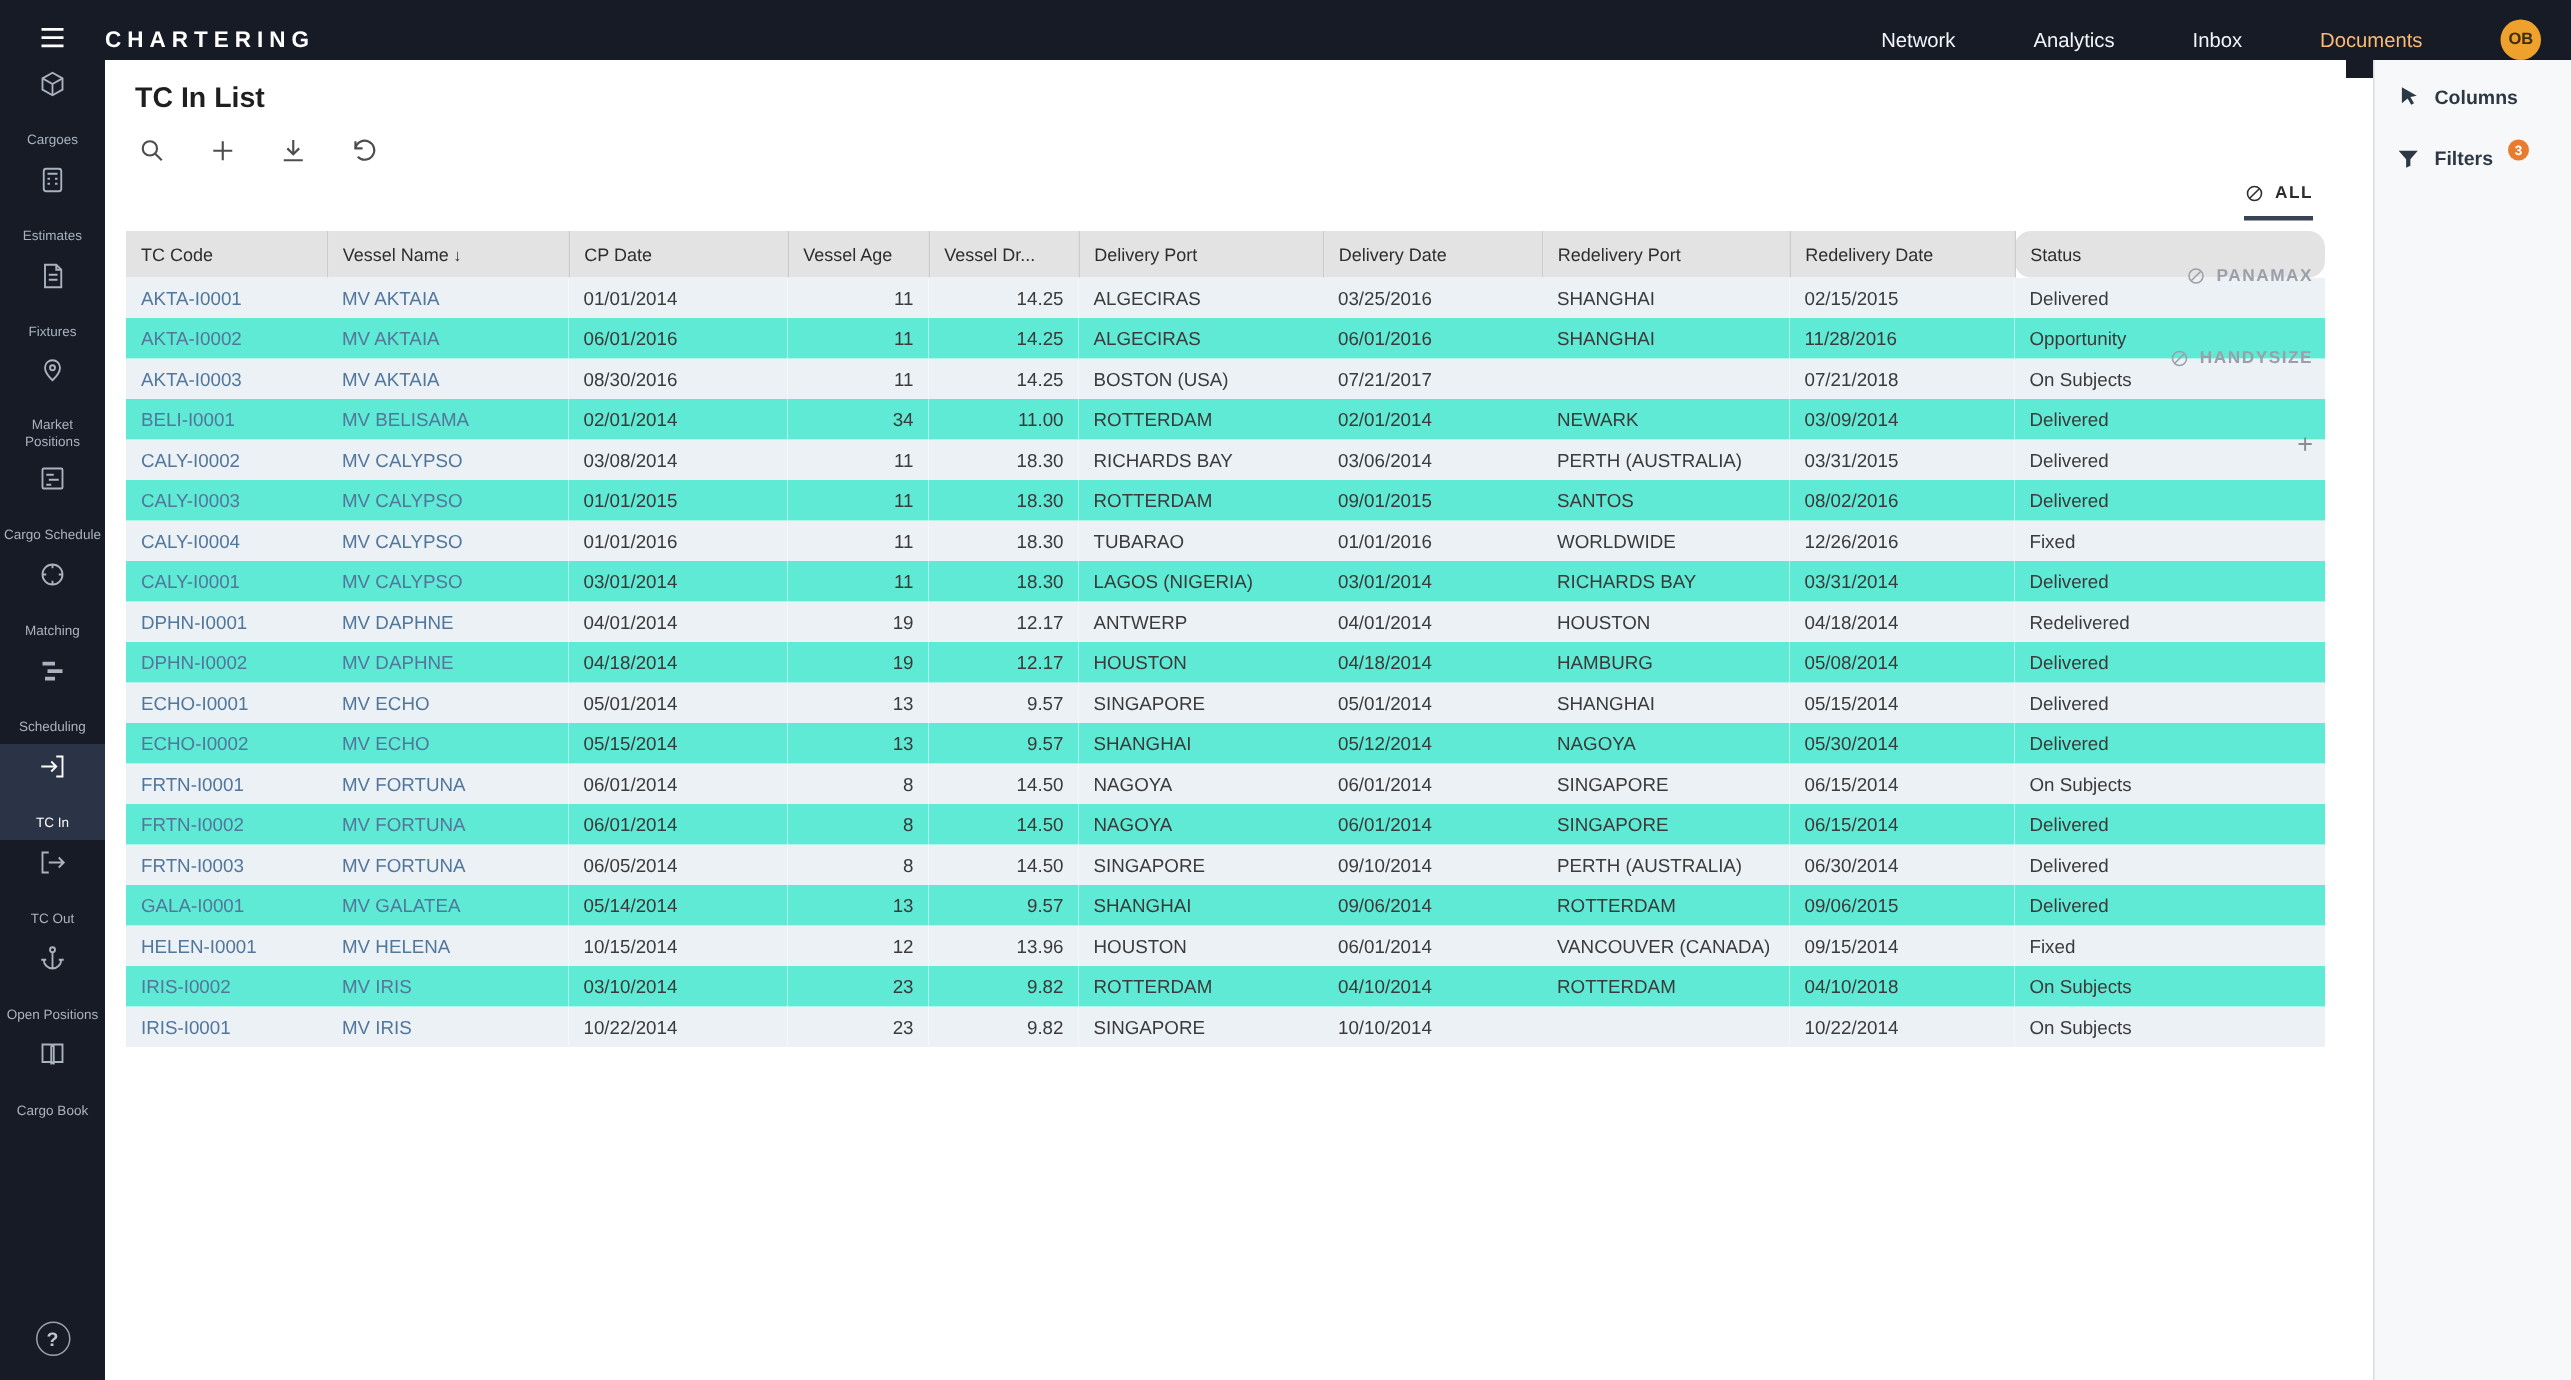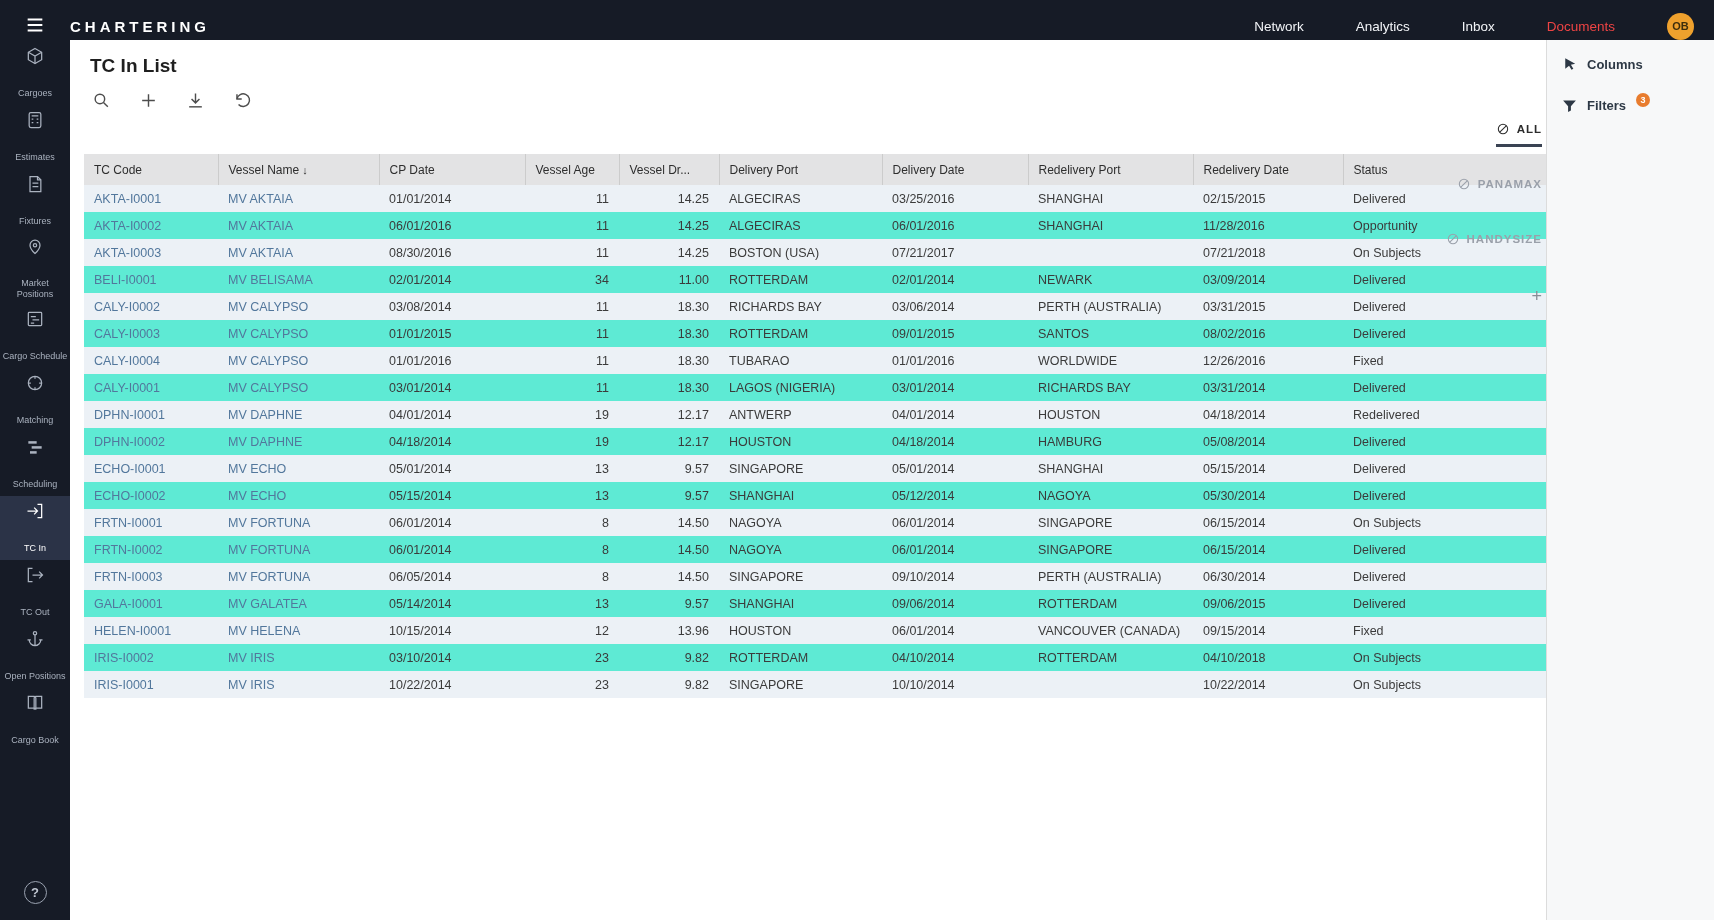--- a/index.html
+++ b/index.html
@@ -16,21 +16,21 @@
   }
   .topbar-left { display: flex; align-items: center; height: 100%; }
   .menu-button {
     width: 70px; height: 100%; background: transparent; border: none;
     display: flex; align-items: center; justify-content: center; cursor: pointer; color: #fff;
   }
   .menu-button svg { width: 22px; height: 22px; }
   .app-title { font-size: 15px; font-weight: bold; letter-spacing: 4px; color: #ffffff; }
   .topbar-nav { display: flex; align-items: center; gap: 52px; padding-right: 20px; }
   .nav-link { font-size: 13.5px; color: #f2f4f7; cursor: pointer; }
-  .nav-link.muted { color: #ef4444; }
+  .nav-link.muted { color: #fdba74; }
   .avatar {
     width: 27px; height: 27px; border-radius: 50%;
     background: #efa12d; color: #3d2e0c; font-size: 11px; font-weight: bold;
     display: flex; align-items: center; justify-content: center; cursor: pointer;
   }
   
   .sidebar {
     position: absolute; left: 0; top: 40px; bottom: 0; width: 70px;
     background: #161b26; display: flex; flex-direction: column;
   }
@@ -70,33 +70,33 @@
     padding: 0 0 10px; cursor: pointer;
   }
   
   table { width: 100%; border-collapse: collapse; table-layout: fixed; }
   thead th {
     background: #e3e3e4; color: #2e2e2e; font-size: 12px; font-weight: normal;
     text-align: left; padding: 5px 10px; height: 31px;
     border-right: 1px solid #cccccc; white-space: nowrap; overflow: hidden; text-overflow: ellipsis;
     cursor: pointer;
   }
-  thead th:last-child { border-right: none; }
+  thead th:last-child { border-right: none; border-radius: 11px; }
   tbody td {
     font-size: 12.5px; color: #3b3b3b; padding: 6px 10px; height: 27px;
     white-space: nowrap; overflow: hidden; text-overflow: ellipsis;
   }
   tbody tr.odd { background: #ecf1f6; }
   tbody tr.even { background: #5eead4; }
   td.link { color: #52779c; cursor: pointer; }
   td.right { text-align: right; }
   .sort-icon { font-size: 11px; color: #2e2e2e; margin-left: 3px; font-weight: bold; }
   
   .right-panel {
-    position: absolute; right: 0; top: 40px; bottom: 0; width: 168px;
+    position: absolute; right: 0; top: 40px; bottom: 0; width: 132px;
     background: #f7f8f9; border-left: 1px solid #dcdcdc; padding: 16px 14px;
   }
   .panel-item {
     display: flex; align-items: center; gap: 9px;
     font-size: 13px; font-weight: bold; color: #2d3845;
     margin-bottom: 24px; cursor: pointer;
   }
   .panel-item .icon svg { width: 17px; height: 17px; display: block; }
   .count-badge {
     display: inline-flex; align-items: center; justify-content: center;

